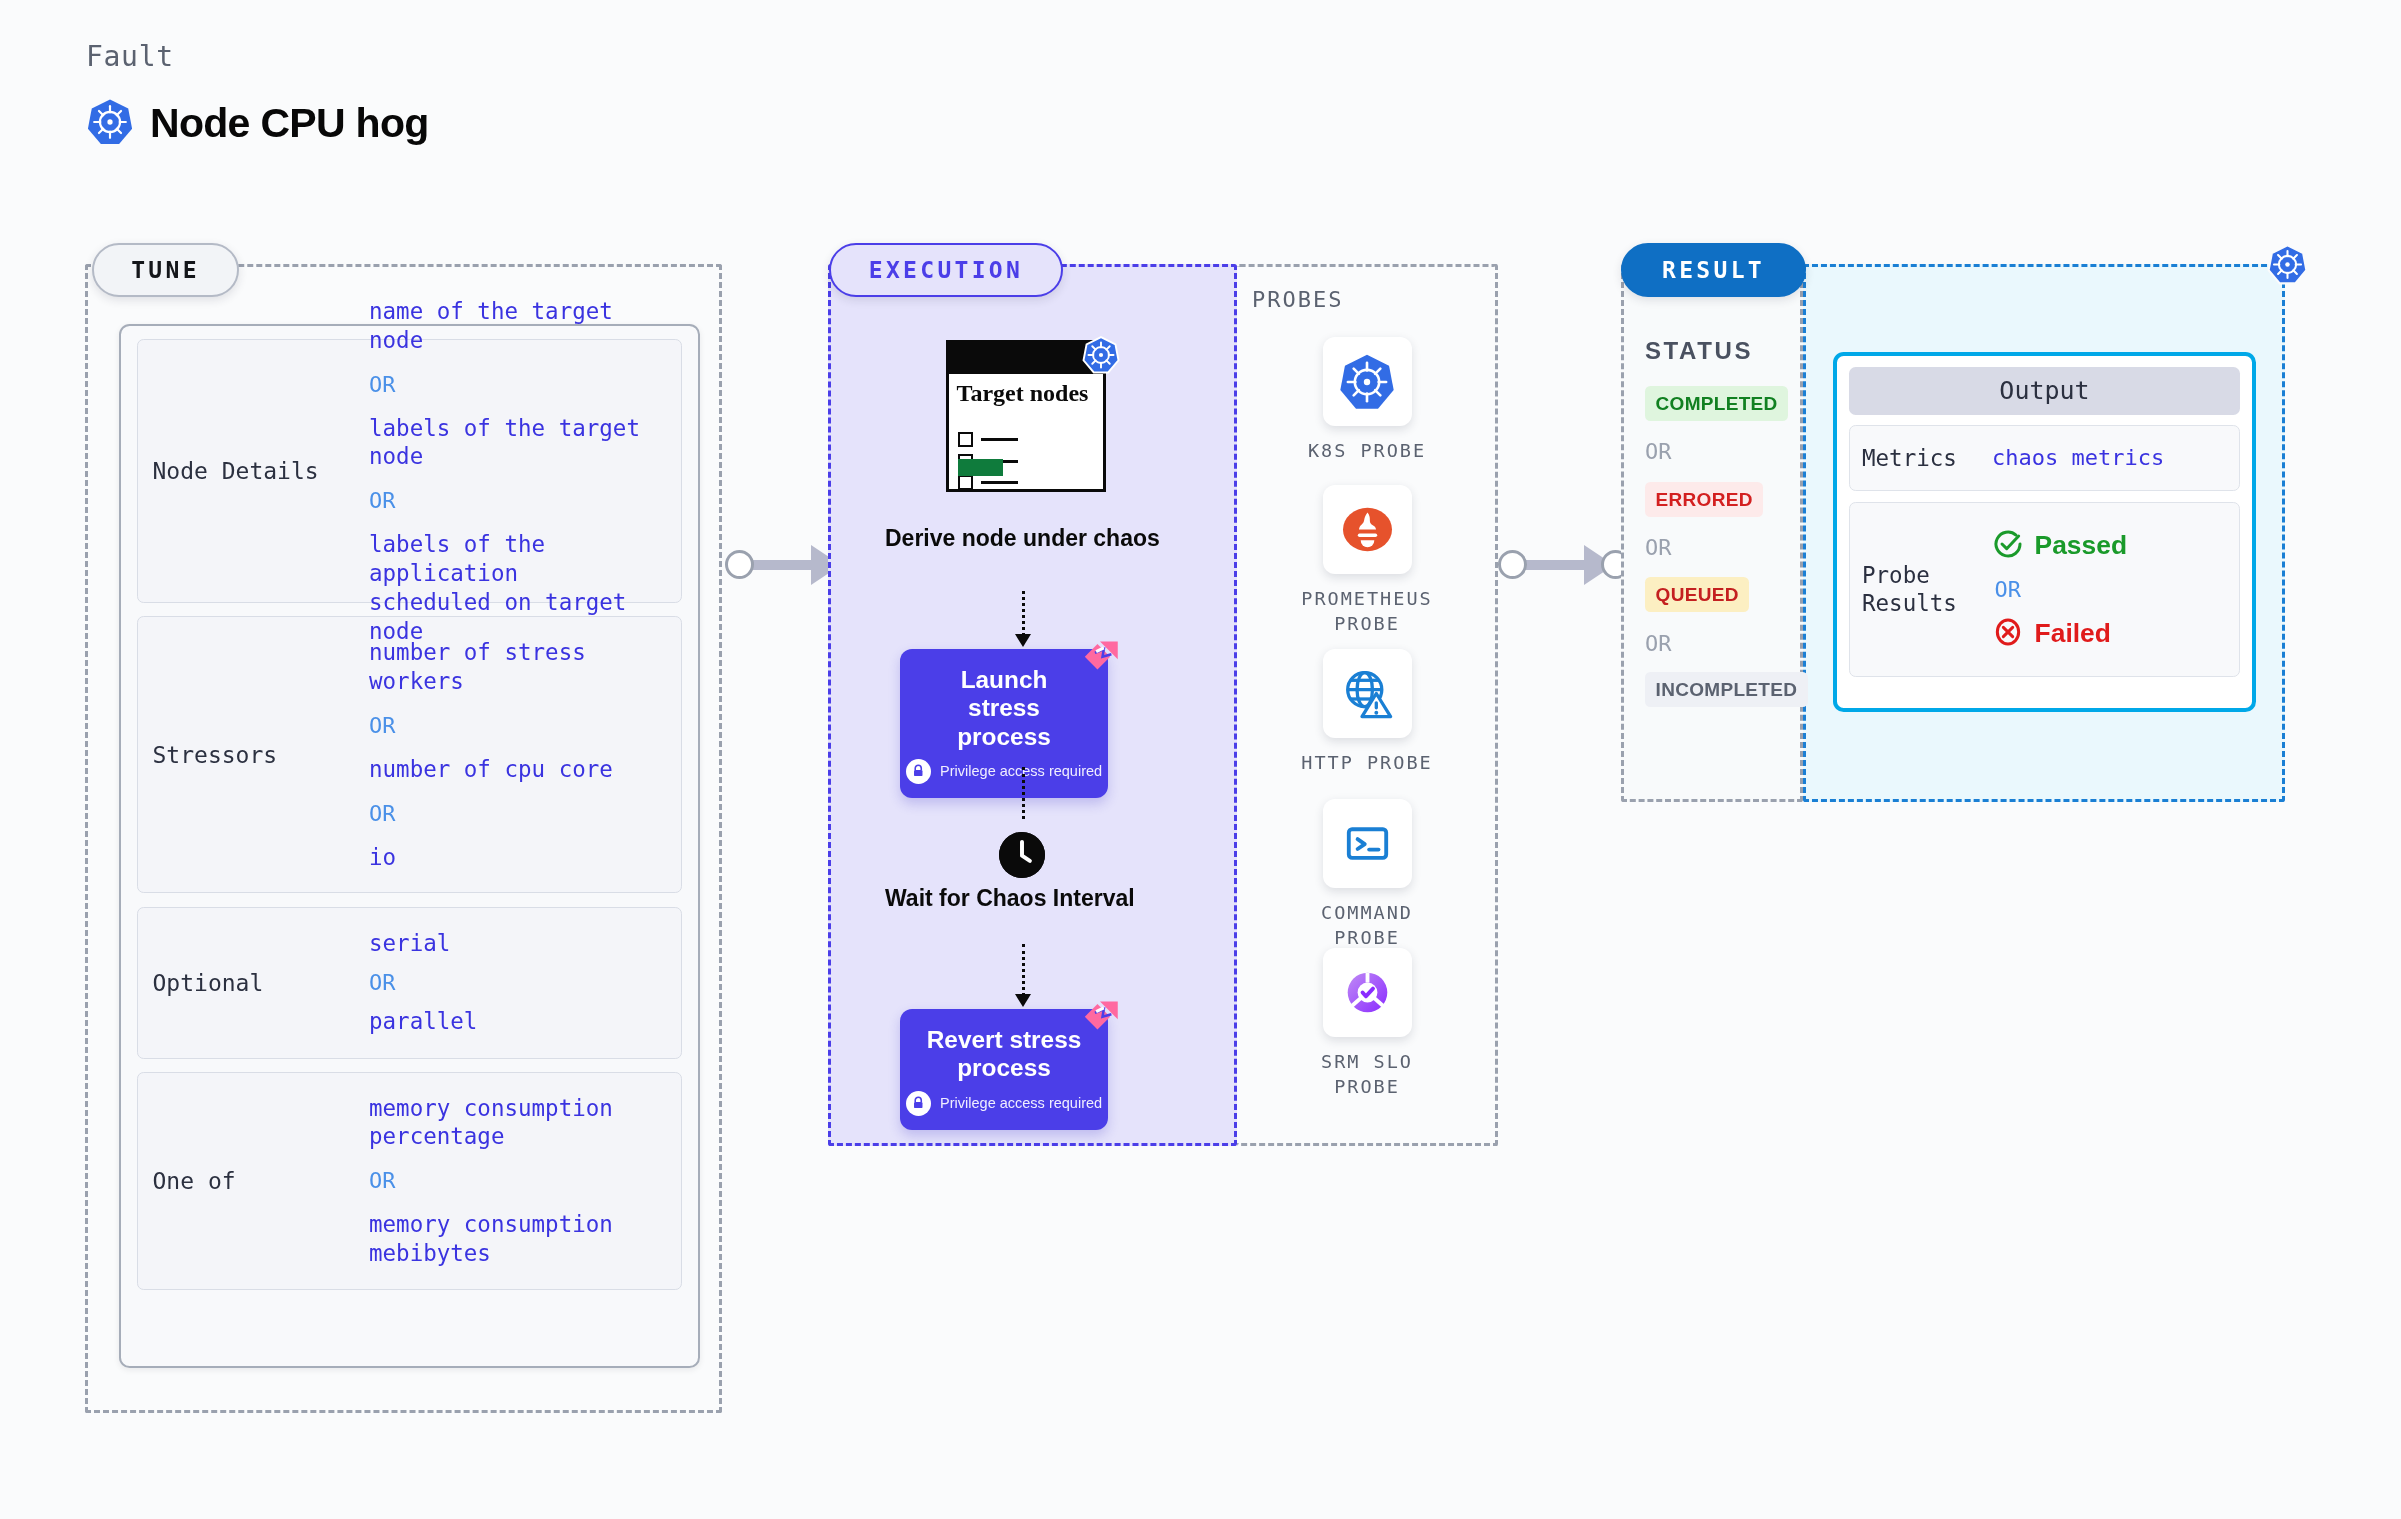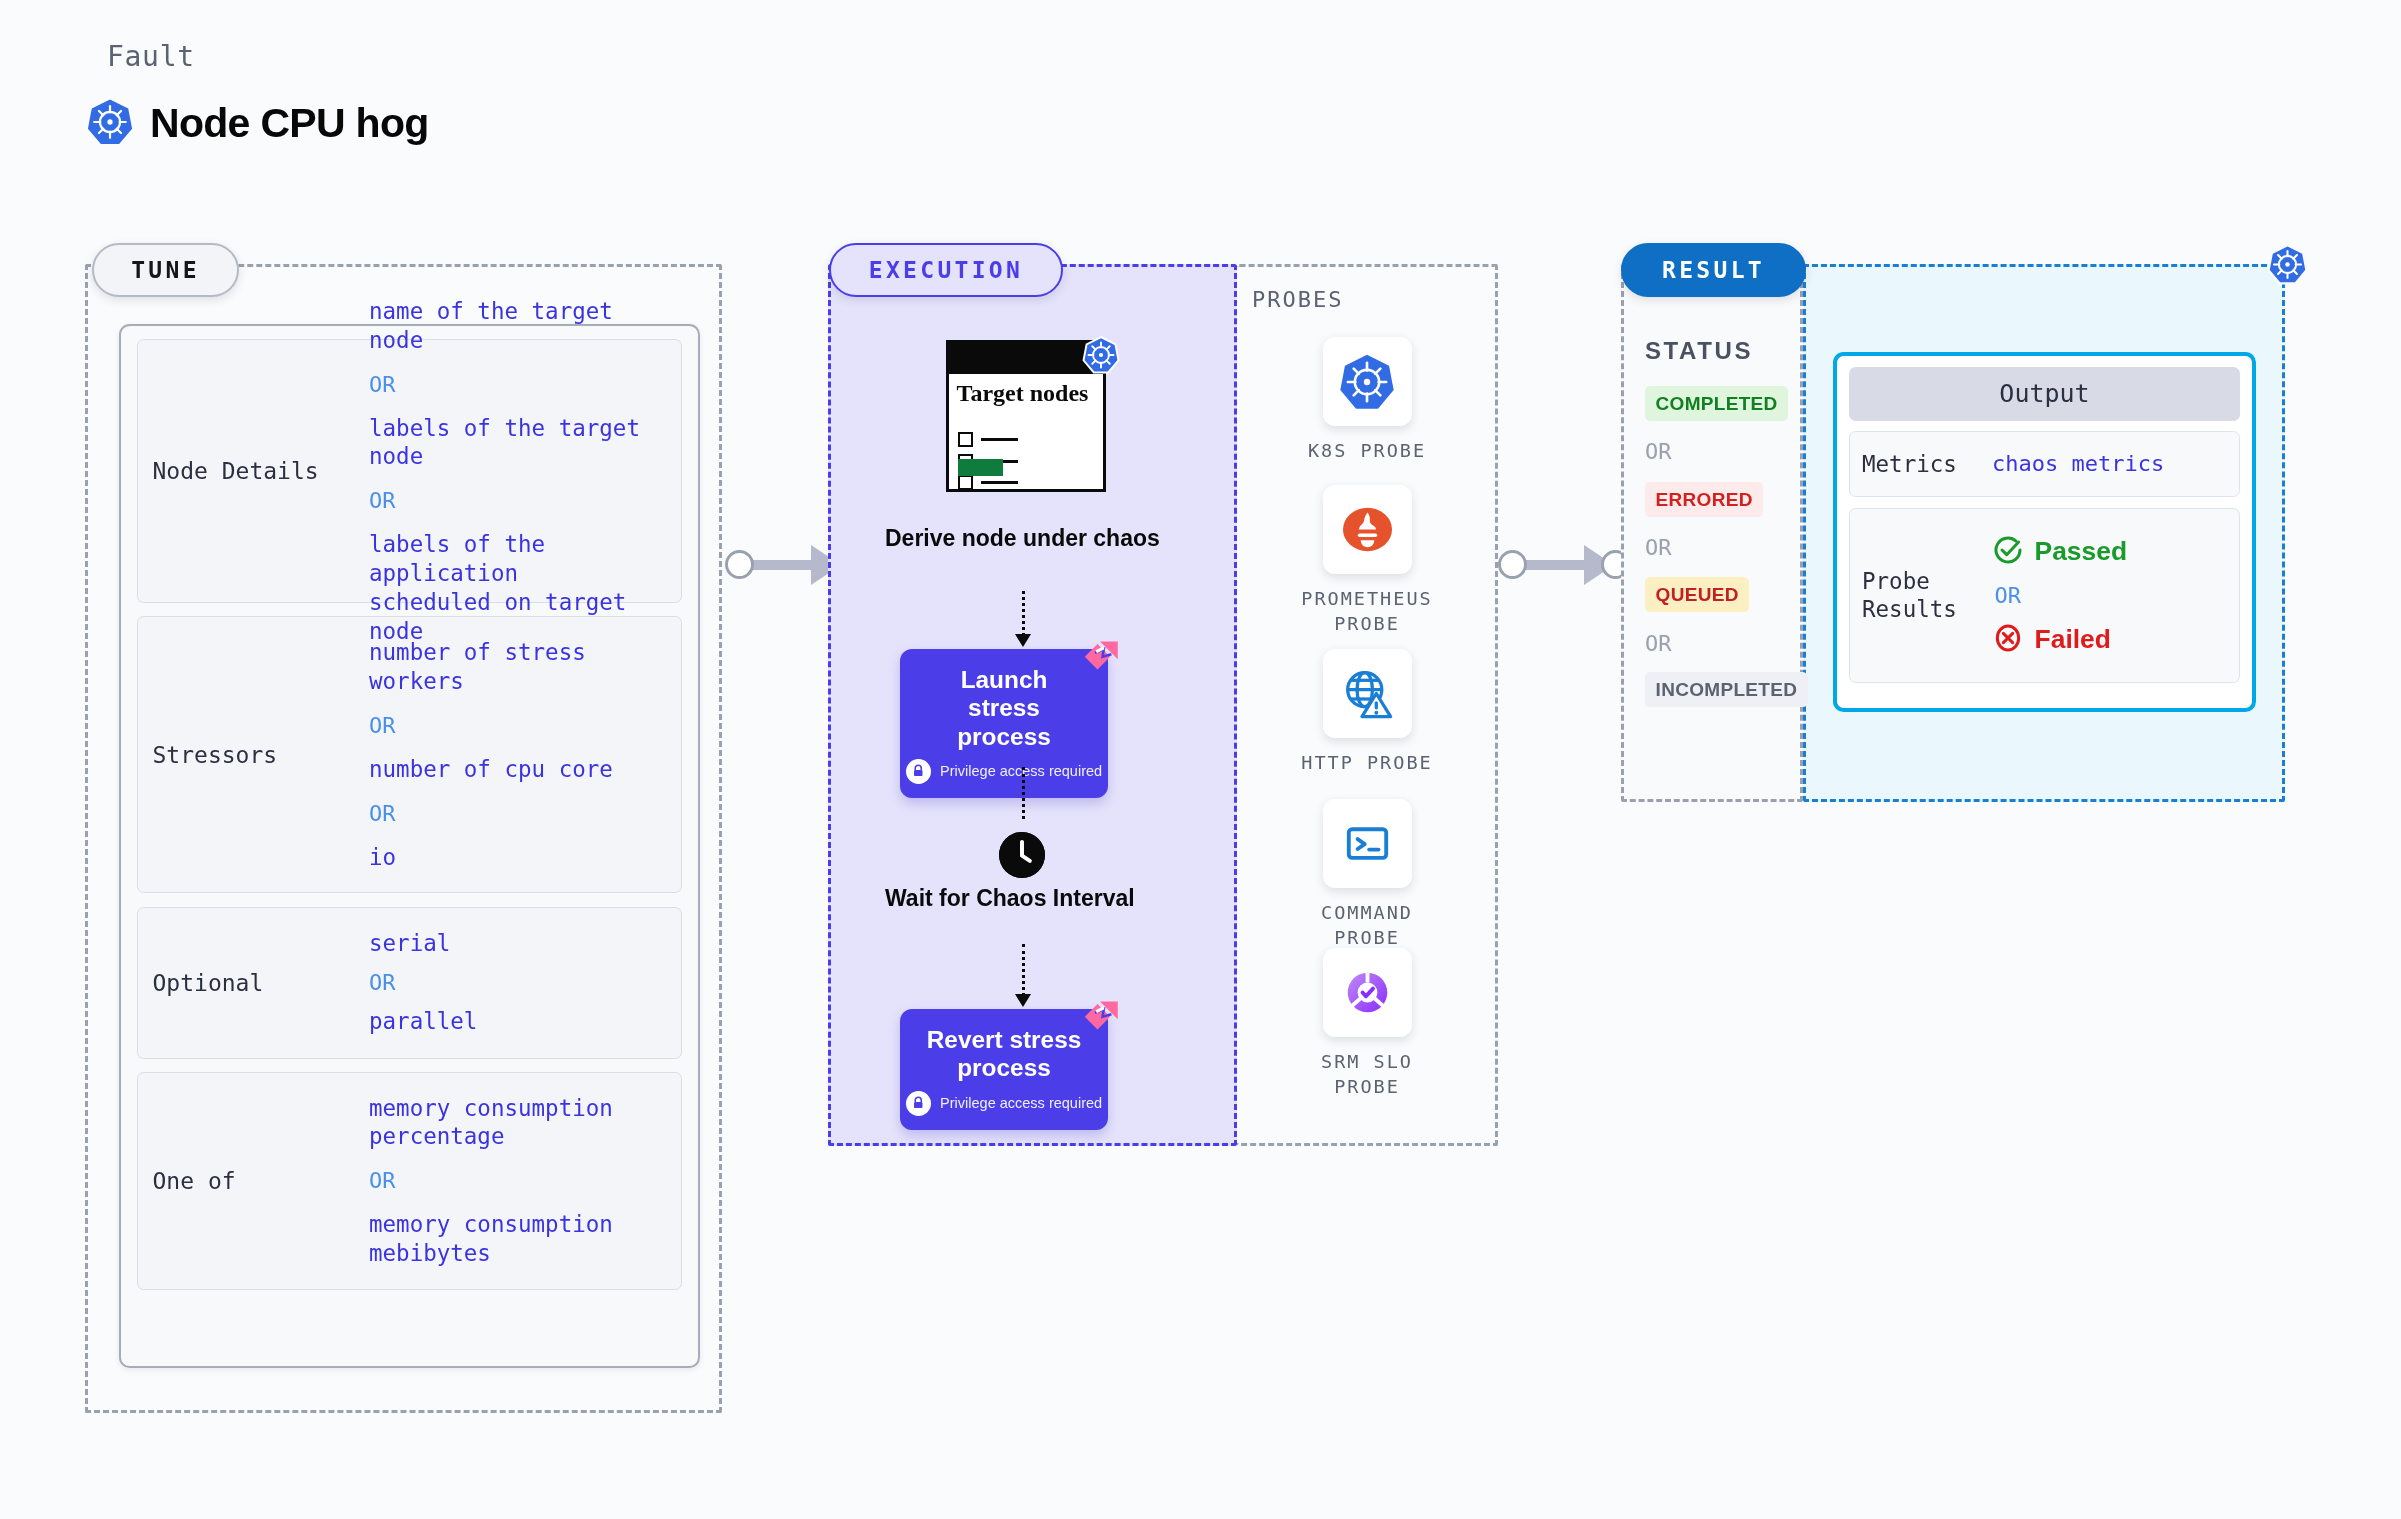--- a/index.html
+++ b/index.html
@@ -5,21 +5,21 @@
 <style>
   * { box-sizing: border-box; }
   html, body { margin:0; padding:0; }
   body {
     width: 2401px; height: 1519px;
     background: #fafbfc;
     font-family: "Liberation Sans", sans-serif;
     position: relative;
     overflow: hidden;
   }
-  .mono { font-family: "DejaVu Sans Mono", "Liberation Mono", monospace; margin-left: 21px; }
+  .mono { font-family: "DejaVu Sans Mono", "Liberation Mono", monospace; }
 
   
   #header { position:absolute; left:86px; top:40px; }
   #fault-kicker {
     font-family:"DejaVu Sans Mono","Liberation Mono",monospace;
     font-size:28px; color:#5b6270; letter-spacing:0.7px;
   }
   #fault-title-row { display:flex; align-items:center; gap:16px; margin-top:25px; }
   #fault-title {
     font-size:41px; font-weight:bold; color:#080808; letter-spacing:-0.7px;
@@ -170,21 +170,21 @@
   .oror {
     position:absolute; left:1645px; font-size:22px; color:#9aa1ae;
     font-family:"DejaVu Sans Mono","Liberation Mono",monospace;
   }
 
   #output-card {
     position:absolute; left:1833px; top:352px; width:423px; height:360px;
     background:#ffffff; border:4px solid #00a8e8; border-radius:10.6px;
   }
   #output-header {
-    margin:10.6px 12px 0 12px; height:54px; background:#d8dae6; border-radius:6.6px;
+    margin:10.6px 12px 0 12px; height:48px; background:#d8dae6; border-radius:6.6px;
     display:flex; align-items:center; justify-content:center;
     font-family:"DejaVu Sans Mono","Liberation Mono",monospace;
     font-size:25px; color:#2b3040;
   }
   .out-row {
     margin:10.6px 12px 0 12px; background:#f8f9fb; border:1.3px solid #dfe3ea;
     border-radius:6.6px; display:flex; align-items:center; padding:12px 0;
   }
   .out-row .rowlabel {
     width:142px; padding-left:12px; flex:0 0 auto;

